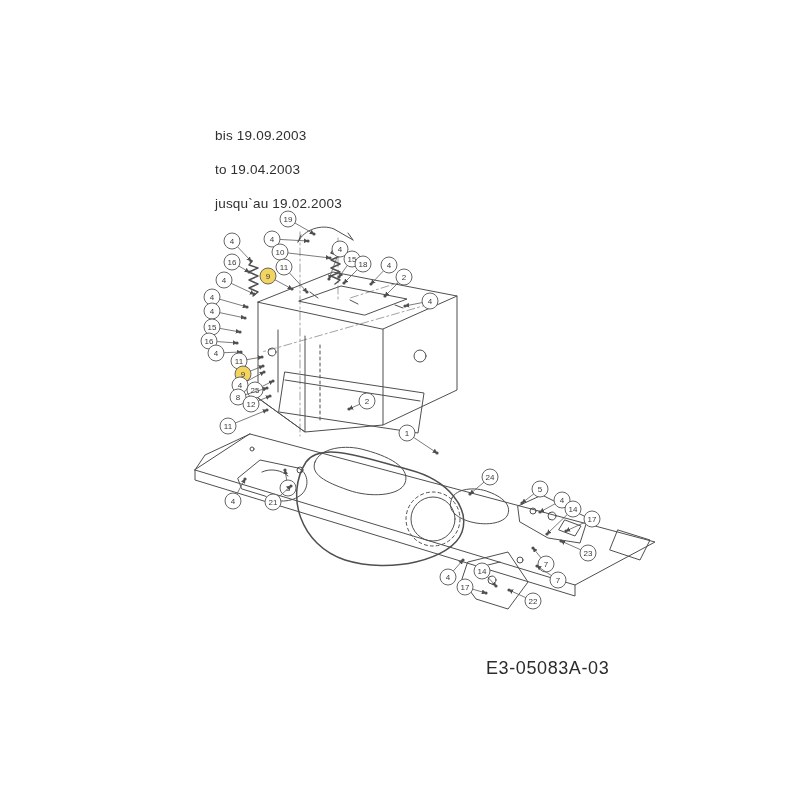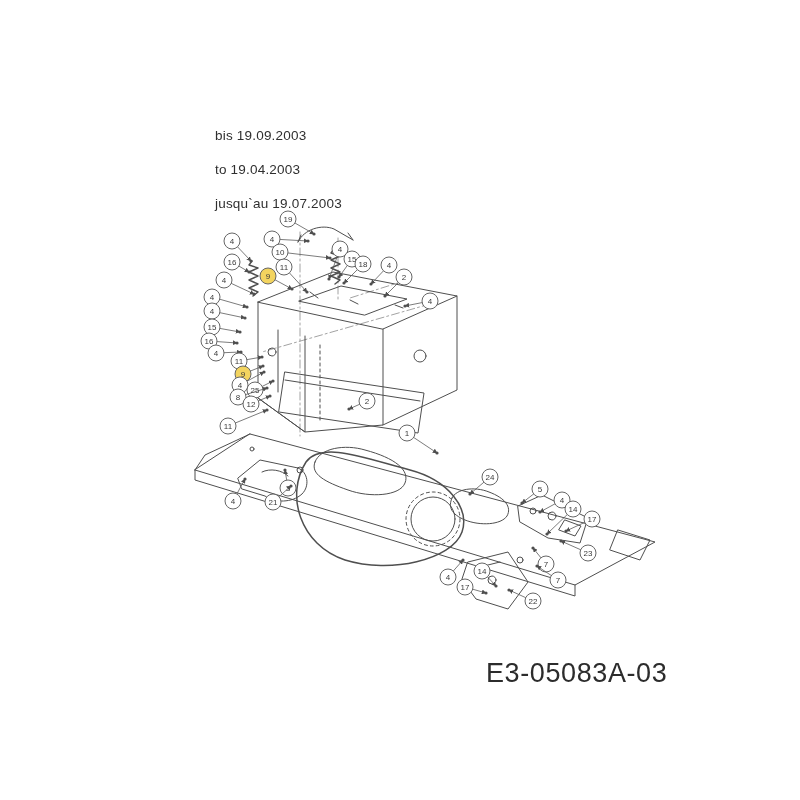--- a/index.html
+++ b/index.html
@@ -9,35 +9,35 @@
     position:relative;overflow:hidden;
   }
   .stage{position:absolute;inset:0;width:800px;height:770px;}
   .header-text{
     position:absolute;left:215px;top:127px;
     font-size:13.5px;line-height:17px;color:#2f2f2f;
     letter-spacing:.2px;white-space:pre;
   }
   .drawing-number{
     position:absolute;left:486px;top:658px;
-    font-size:27px;color:#2c2c2c;letter-spacing:.6px;
+    font-size:18px;color:#2c2c2c;letter-spacing:.6px;
   }
   svg text.co{
     font-family:"Liberation Sans", sans-serif;
     font-size:8px;fill:#3a3a3a;
   }
 </style>
 </head>
 <body>
 
 <div class="stage">
 
   <div class="header-text"><span>bis 19.09.2003</span><br>
 <span>to 19.04.2003</span><br>
-<span>jusqu`au 19.07.2003</span></div>
+<span>jusqu`au 19.02.2003</span></div>
 
   <svg id="diagram-svg" width="800" height="800" viewBox="0 0 800 800" style="position:absolute;left:0;top:0;">
     <defs>
       <marker id="arr" viewBox="0 0 8 8" refX="7" refY="4" markerWidth="6" markerHeight="6" orient="auto-start-reverse">
         <path d="M0,0 L8,4 L0,8 Z" fill="#4f4f4f"></path>
       </marker>
     </defs>
 
     <g fill="none" stroke="#4f4f4f" stroke-width="1" stroke-linejoin="round" stroke-linecap="round">
 

